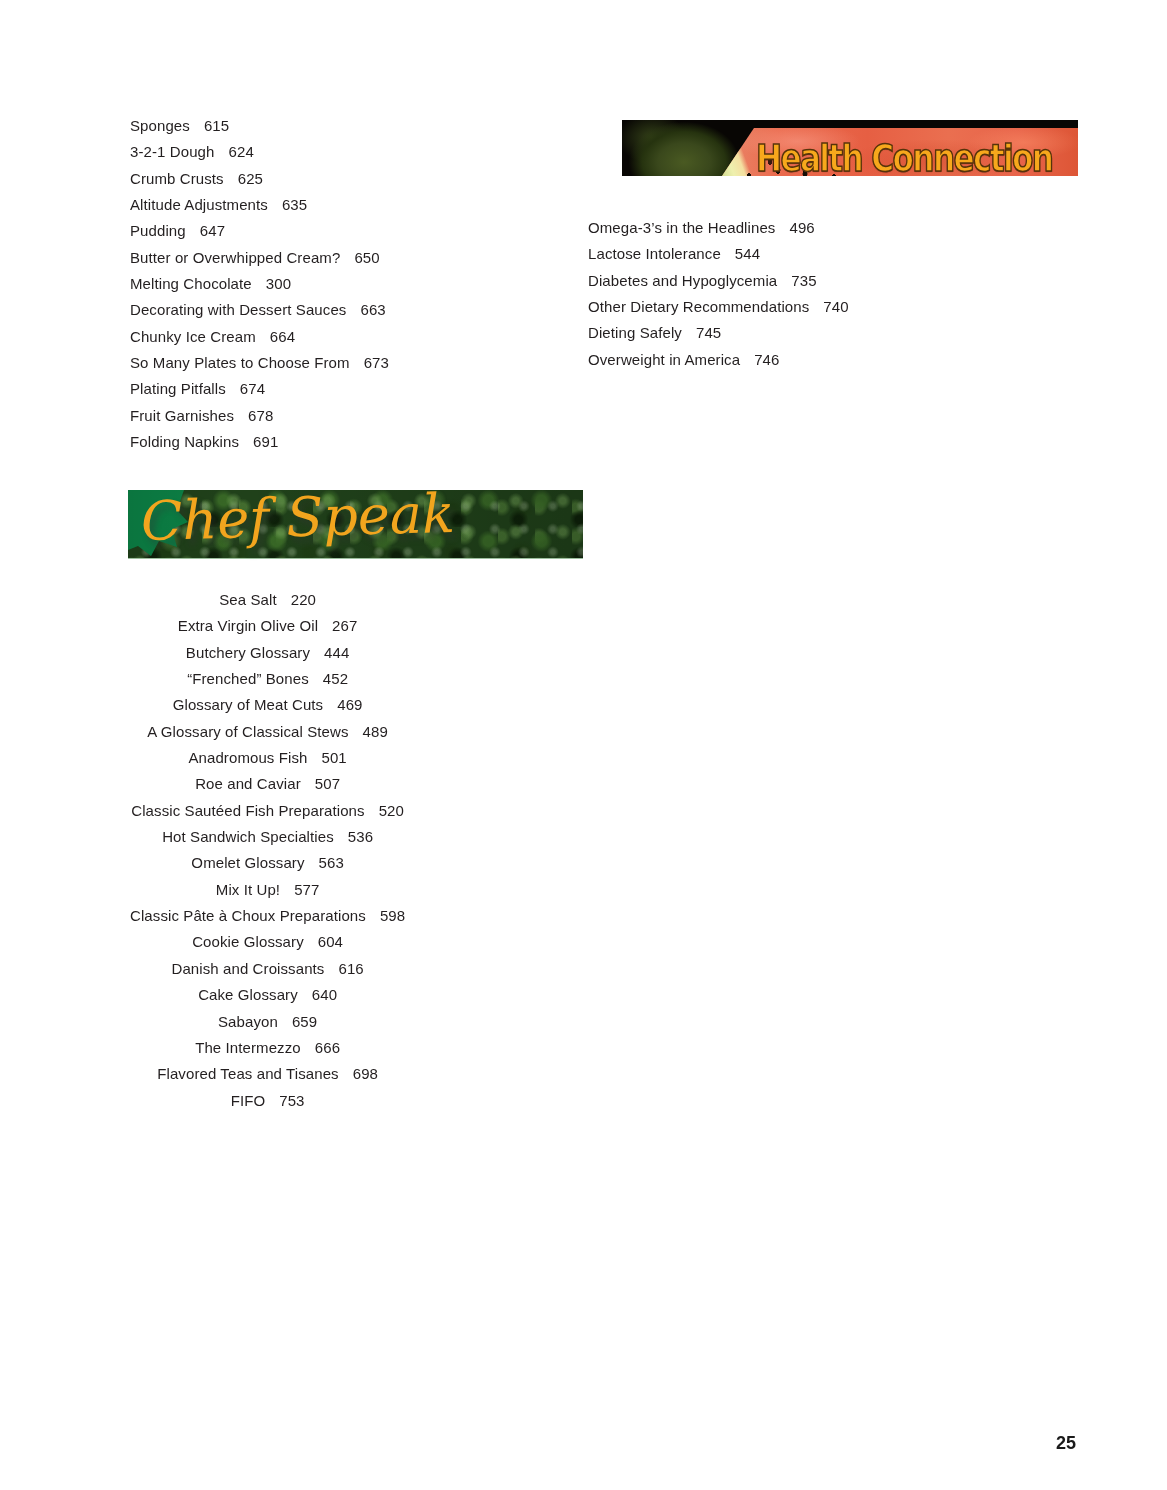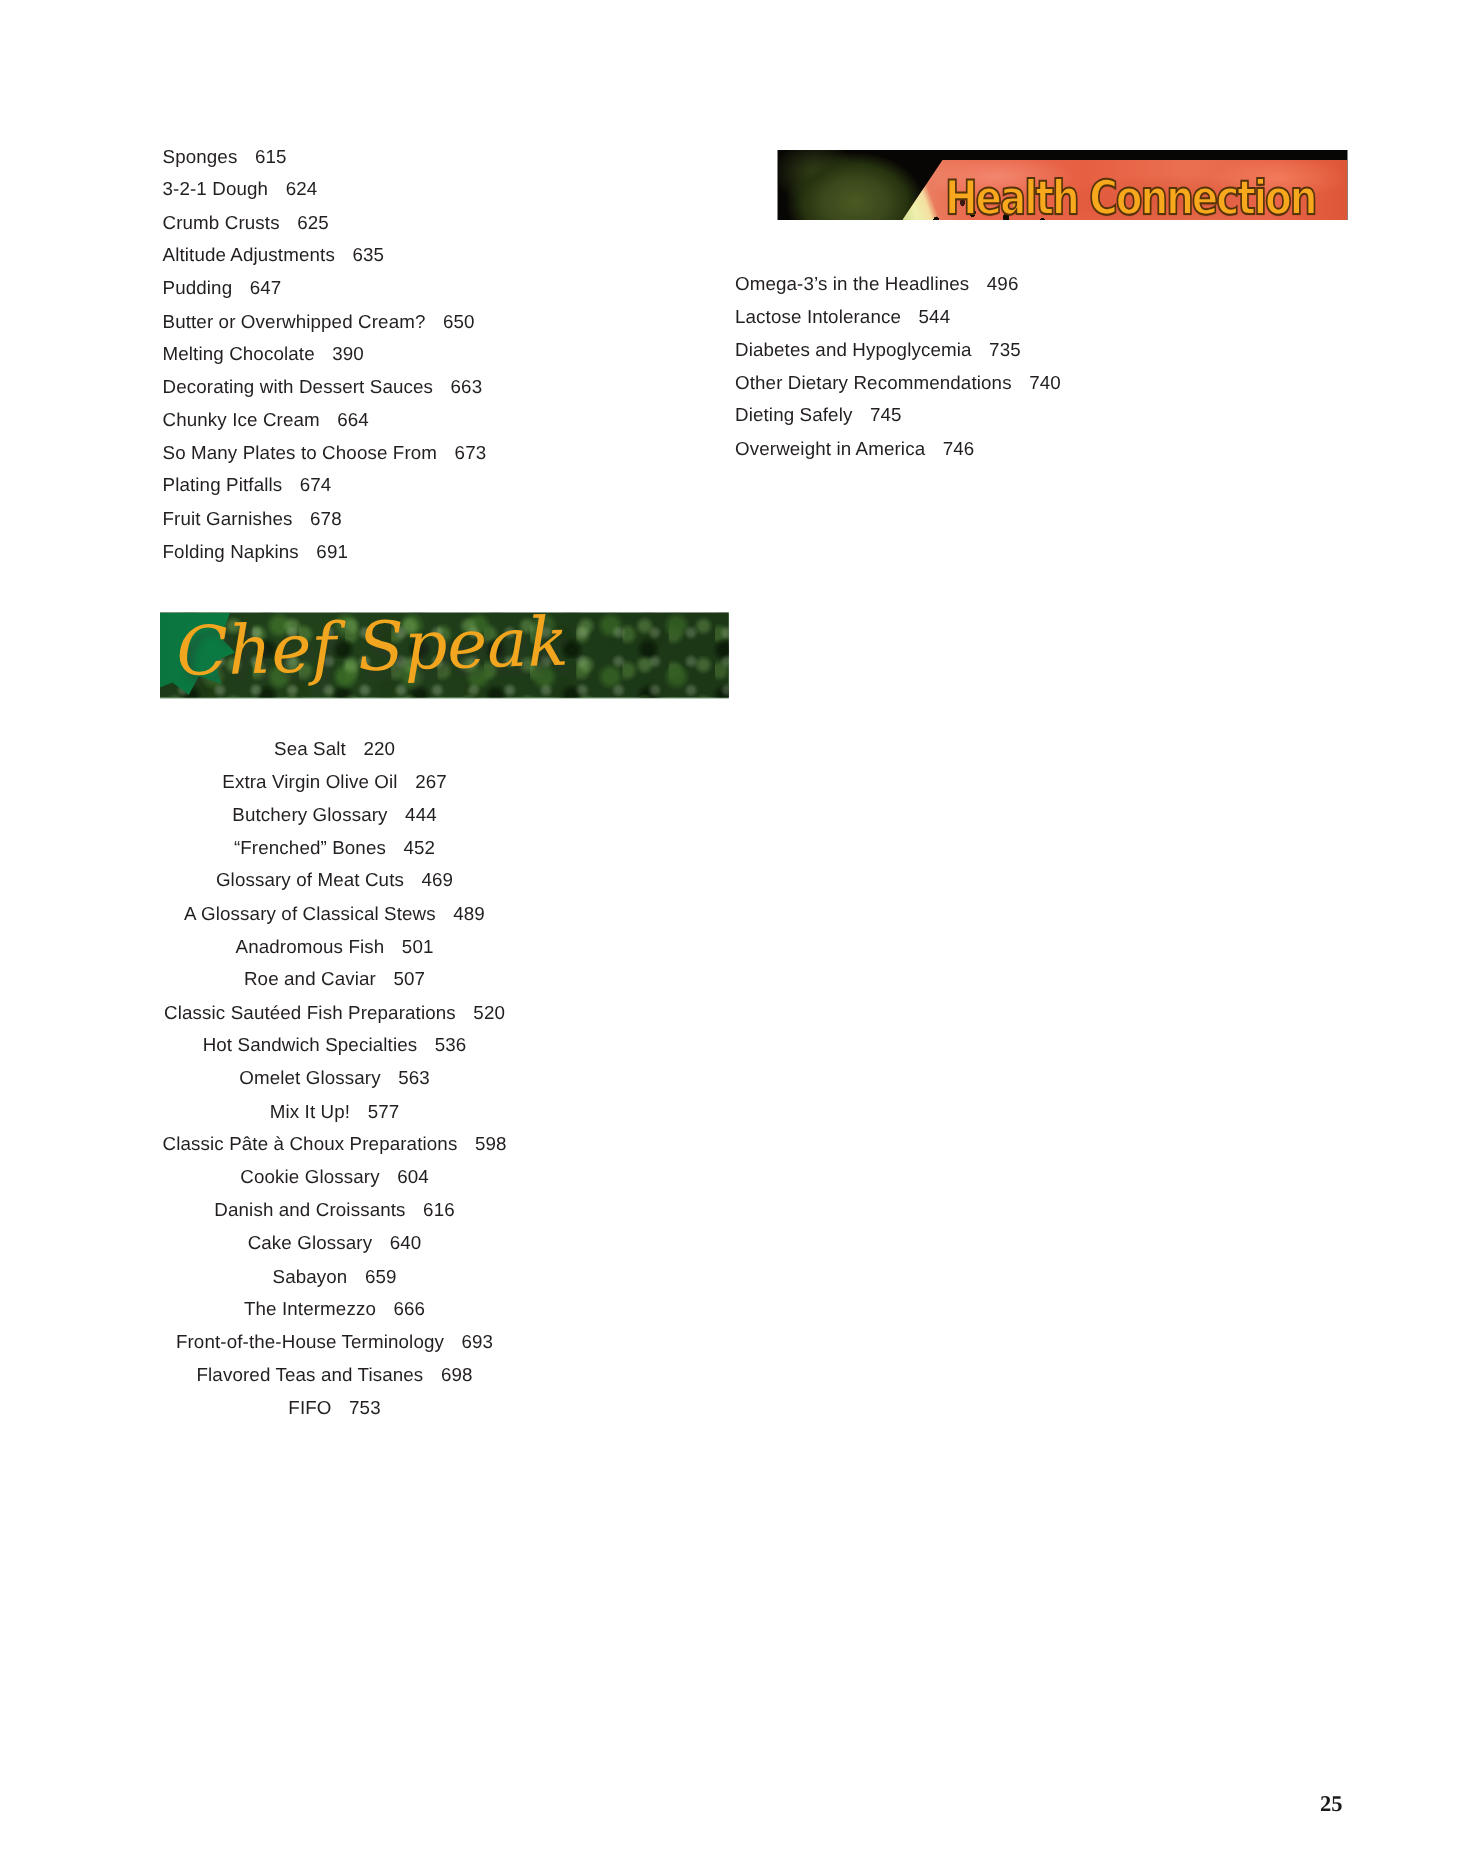--- a/index.html
+++ b/index.html
@@ -91,36 +91,36 @@
   .cb-title{
     position:absolute;left:16px;top:0;white-space:nowrap;z-index:2;
     font-family:"DejaVu Serif",serif;font-style:italic;font-size:54px;line-height:67px;
     color:#f2a51e;text-shadow:4px 6px 6px rgba(50,50,50,.45);
     transform:rotate(-1.5deg);transform-origin:left bottom;
   }
 
   
   .folio{
     position:absolute;left:1056px;top:1433px;
-    font-family:Liberation Serif, serif;font-weight:bold;font-size:18px;color:#1a1a1a;text-align:center;
+    font-family:Liberation Sans, sans-serif;font-weight:bold;font-size:18px;color:#1a1a1a;text-align:center;
   }
 </style>
 </head>
 <body>
 
 <div class="page">
 
   <div class="toc" id="list-continued">
     <div class="toc-line"><span class="toc-label">Sponges</span><span class="toc-page">615</span></div>
     <div class="toc-line"><span class="toc-label">3-2-1 Dough</span><span class="toc-page">624</span></div>
     <div class="toc-line"><span class="toc-label">Crumb Crusts</span><span class="toc-page">625</span></div>
     <div class="toc-line"><span class="toc-label">Altitude Adjustments</span><span class="toc-page">635</span></div>
     <div class="toc-line"><span class="toc-label">Pudding</span><span class="toc-page">647</span></div>
     <div class="toc-line"><span class="toc-label">Butter or Overwhipped Cream?</span><span class="toc-page">650</span></div>
-    <div class="toc-line"><span class="toc-label">Melting Chocolate</span><span class="toc-page">390</span></div>
+    <div class="toc-line"><span class="toc-label">Melting Chocolate</span><span class="toc-page">300</span></div>
     <div class="toc-line"><span class="toc-label">Decorating with Dessert Sauces</span><span class="toc-page">663</span></div>
     <div class="toc-line"><span class="toc-label">Chunky Ice Cream</span><span class="toc-page">664</span></div>
     <div class="toc-line"><span class="toc-label">So Many Plates to Choose From</span><span class="toc-page">673</span></div>
     <div class="toc-line"><span class="toc-label">Plating Pitfalls</span><span class="toc-page">674</span></div>
     <div class="toc-line"><span class="toc-label">Fruit Garnishes</span><span class="toc-page">678</span></div>
     <div class="toc-line"><span class="toc-label">Folding Napkins</span><span class="toc-page">691</span></div>
   </div>
 
   <div class="banner" id="banner-health">
     <div class="hb-rind"></div>
@@ -157,20 +157,19 @@
     <div class="toc-line"><span class="toc-label">Classic Sautéed Fish Preparations</span><span class="toc-page">520</span></div>
     <div class="toc-line"><span class="toc-label">Hot Sandwich Specialties</span><span class="toc-page">536</span></div>
     <div class="toc-line"><span class="toc-label">Omelet Glossary</span><span class="toc-page">563</span></div>
     <div class="toc-line"><span class="toc-label">Mix It Up!</span><span class="toc-page">577</span></div>
     <div class="toc-line"><span class="toc-label">Classic Pâte à Choux Preparations</span><span class="toc-page">598</span></div>
     <div class="toc-line"><span class="toc-label">Cookie Glossary</span><span class="toc-page">604</span></div>
     <div class="toc-line"><span class="toc-label">Danish and Croissants</span><span class="toc-page">616</span></div>
     <div class="toc-line"><span class="toc-label">Cake Glossary</span><span class="toc-page">640</span></div>
     <div class="toc-line"><span class="toc-label">Sabayon</span><span class="toc-page">659</span></div>
     <div class="toc-line"><span class="toc-label">The Intermezzo</span><span class="toc-page">666</span></div>
-    <div class="toc-line"><span class="toc-label">Front-of-the-House Terminology</span><span class="toc-page">693</span></div>
     <div class="toc-line"><span class="toc-label">Flavored Teas and Tisanes</span><span class="toc-page">698</span></div>
     <div class="toc-line"><span class="toc-label">FIFO</span><span class="toc-page">753</span></div>
   </div>
 
   <div class="folio">25</div>
 
 </div>
 
 </body></html>

